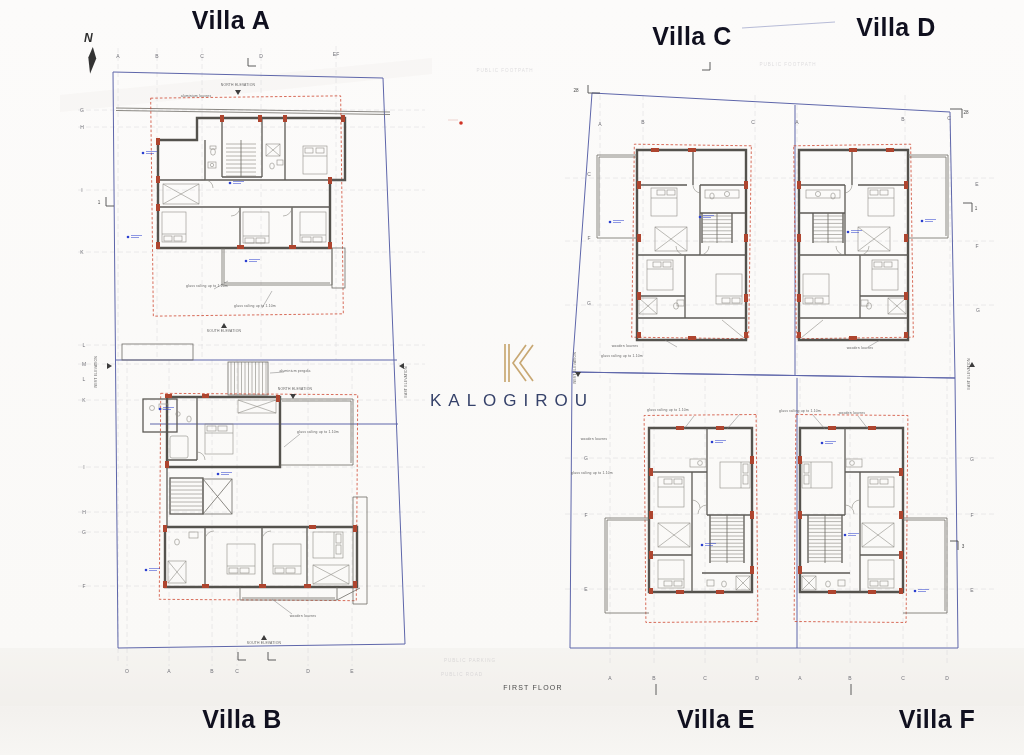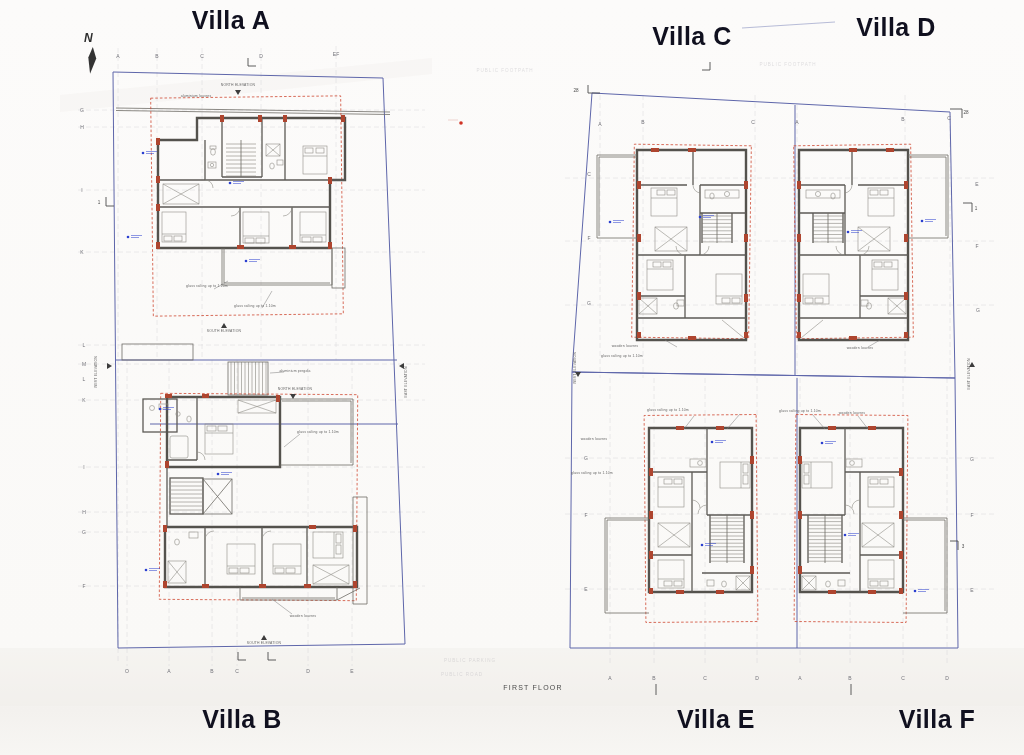--- a/index.html
+++ b/index.html
@@ -484,15 +484,23 @@
 
   <div class="villa-label" style="left:231px;top:6px;">Villa A</div>
   <div class="villa-label" style="left:692px;top:5px;margin-top:17px;">Villa C</div>
   <div class="villa-label" style="left:896px;top:5px;margin-top:8px;">Villa D</div>
   <div class="villa-label" style="left:242px;top:705px;">Villa B</div>
   <div class="villa-label" style="left:716px;top:705px;">Villa E</div>
   <div class="villa-label" style="left:937px;top:705px;">Villa F</div>
 
   <div class="compass-n">N</div>
 
+  <div class="logo">
+    <svg width="60" height="42" viewBox="0 0 60 42" style="position:static;display:block;margin:0 auto;">
+      <path class="gold" d="M23,2 V40 M27,2 V40"></path>
+      <path class="gold" d="M44,3 L31,21 L44,39"></path>
+      <path class="gold" d="M51,3 L38,21 L51,39"></path>
+    </svg>
+    <div class="brand-name">KALOGIROU</div>
+  </div>
 
   <div class="floor-label">FIRST FLOOR</div>
 </div>
 
 </body></html>

